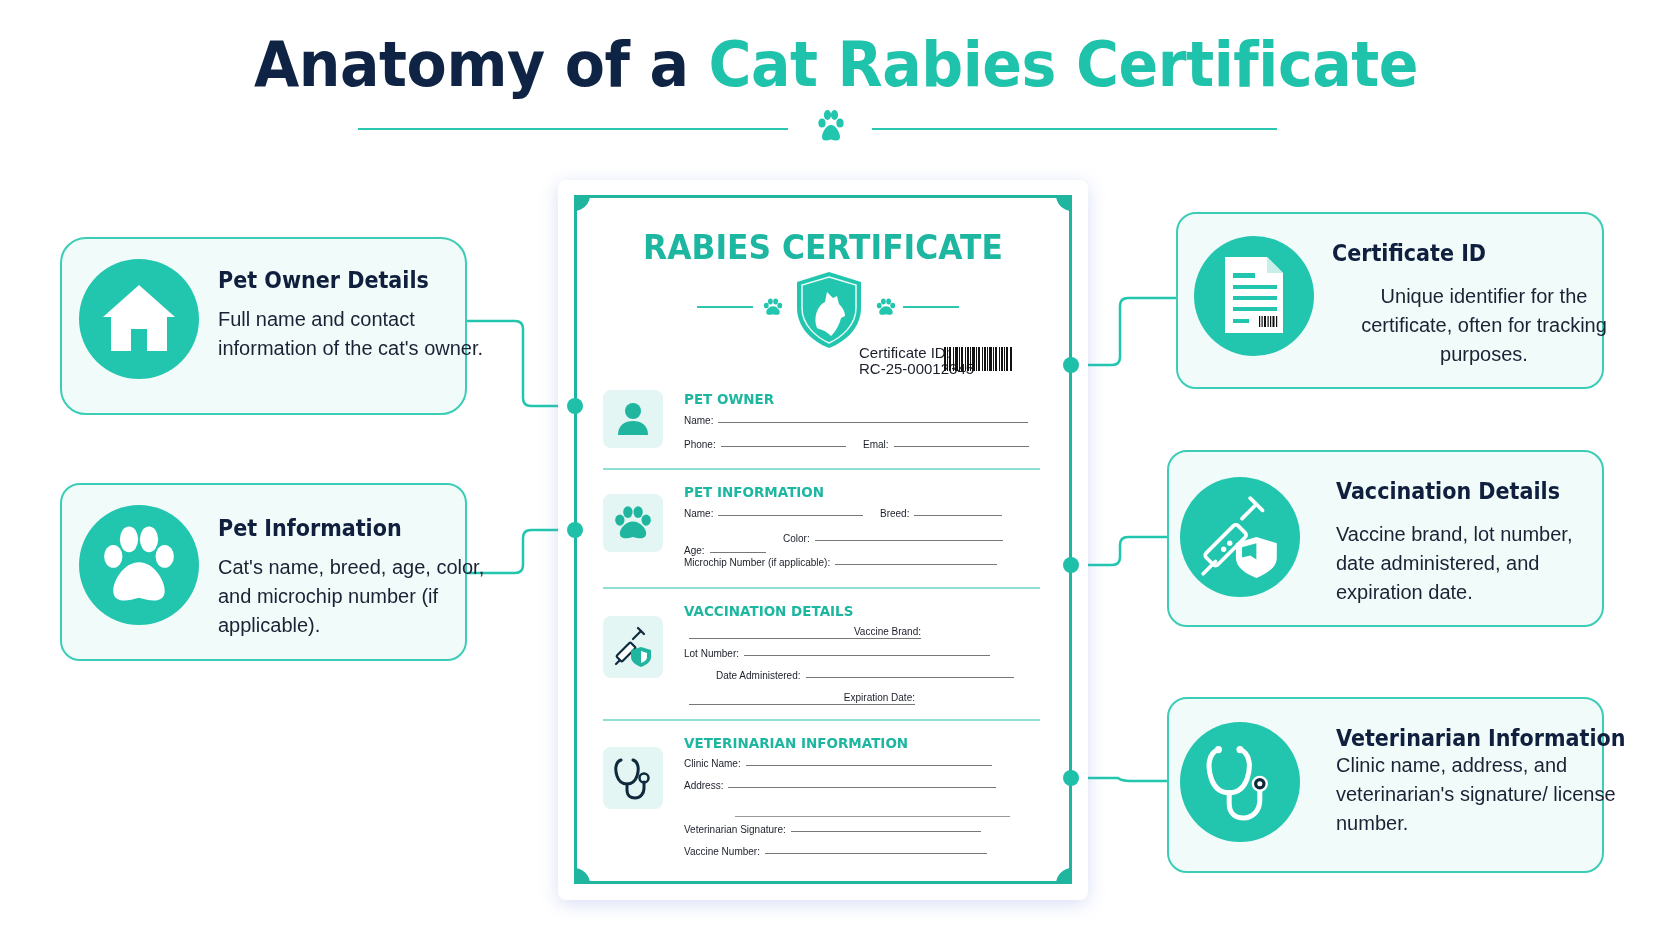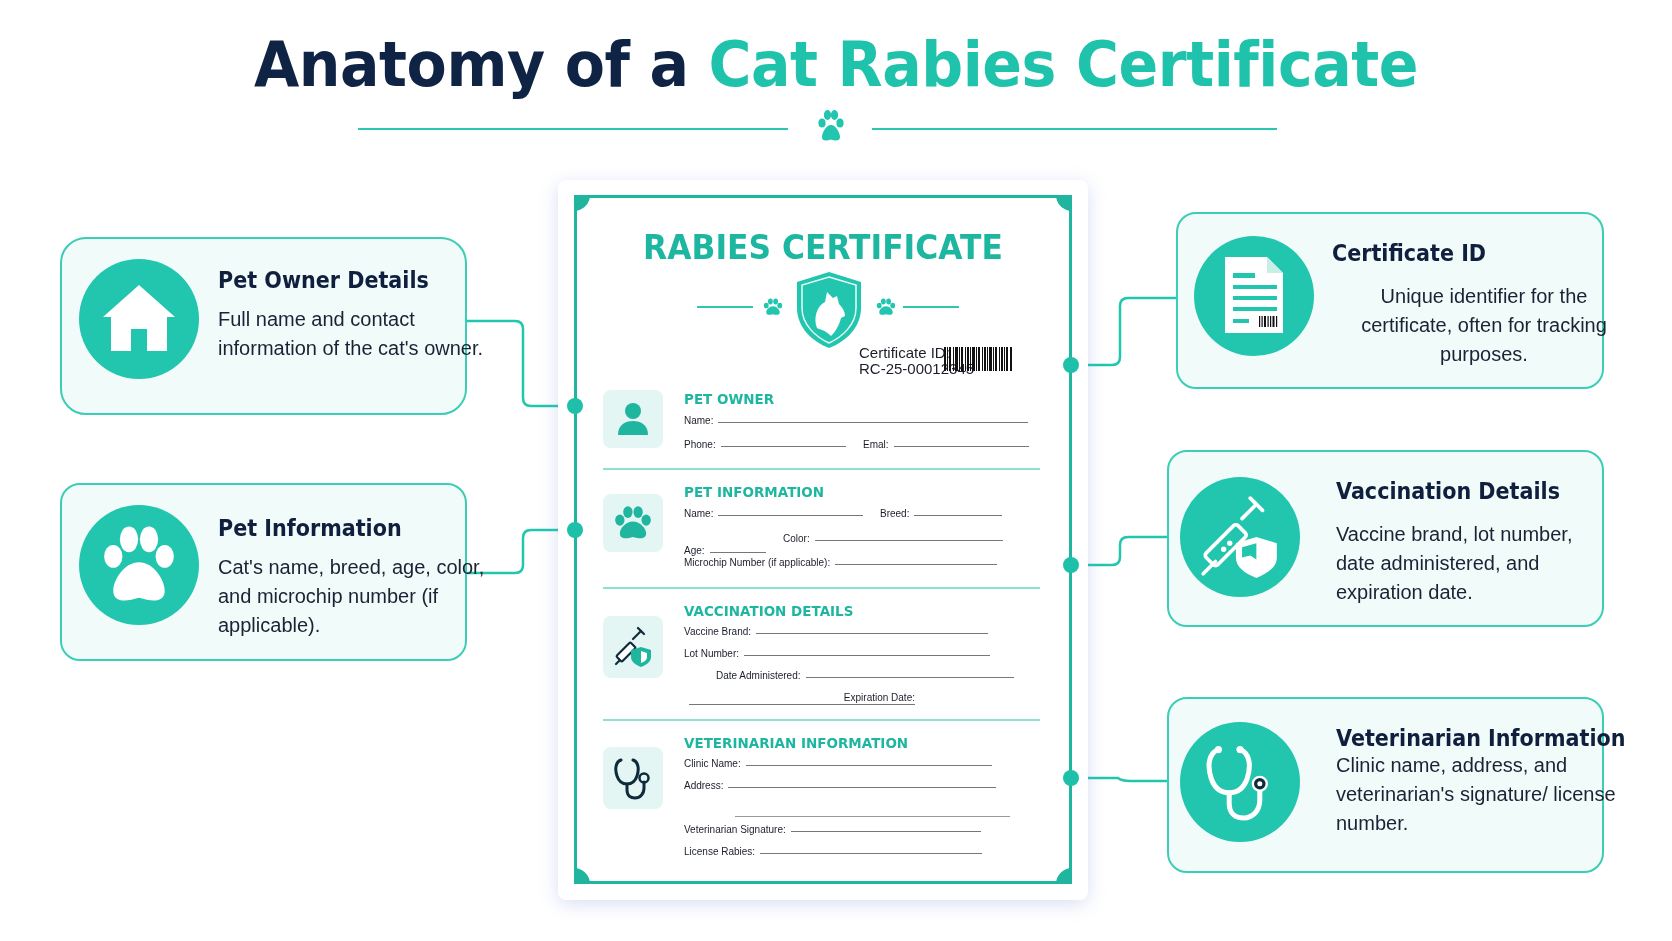--- a/index.html
+++ b/index.html
@@ -220,21 +220,21 @@
         <path d="M5 39 L11 33"></path>
         <rect x="11" y="17" width="8" height="20" rx="1.5" transform="rotate(45 15 27)" fill="#fff"></rect>
         <path d="M22 14 L30 6"></path>
         <path d="M27 3 L33 9"></path>
       </g>
       <path d="M30 22 L40 25 L40 32 C40 37 35 40 30 42 C25 40 20 37 20 32 L20 25 Z" fill="#1fb59f"></path>
       <path d="M30 26 L36 28 L36 32 C36 35 33 37 30 38 Z" fill="#fff"></path>
     </svg>
 </div>
 <div class="abs sec-head" style="left:684px;top:603px;">VACCINATION DETAILS</div>
-<div class="abs field" style="left:684px;top:626px;">
+<div class="abs field" style="left:684px;top:626px;flex-direction:column;">
     <span>Vaccine Brand:</span>
     <span class="fline" style="width:232px;"></span>
   </div>
 <div class="abs field" style="left:684px;top:648px;">
     <span>Lot Number:</span>
     <span class="fline" style="width:246px;"></span>
   </div>
 <div class="abs field" style="left:716px;top:670px;">
     <span>Date Administered:</span>
     <span class="fline" style="width:208px;"></span>
@@ -262,21 +262,21 @@
 <div class="abs field" style="left:684px;top:780px;">
     <span>Address:</span>
     <span class="fline" style="width:268px;"></span>
   </div>
 <div class="abs" style="left:735px;top:816px;width:275px;height:1px;background:#999;"></div>
 <div class="abs field" style="left:684px;top:824px;">
     <span>Veterinarian Signature:</span>
     <span class="fline" style="width:190px;"></span>
   </div>
 <div class="abs field" style="left:684px;top:846px;">
-    <span>License Rabies:</span>
+    <span>Vaccine Number:</span>
     <span class="fline" style="width:222px;"></span>
   </div>
 
 <div class="abs dot" style="left:567px;top:398px;"></div>
 <div class="abs dot" style="left:567px;top:522px;"></div>
 <div class="abs dot" style="left:1063px;top:357px;"></div>
 <div class="abs dot" style="left:1063px;top:557px;"></div>
 <div class="abs dot" style="left:1063px;top:770px;"></div>
 
 <div class="abs card" style="left:1176px;top:212px;width:428px;height:177px;">

